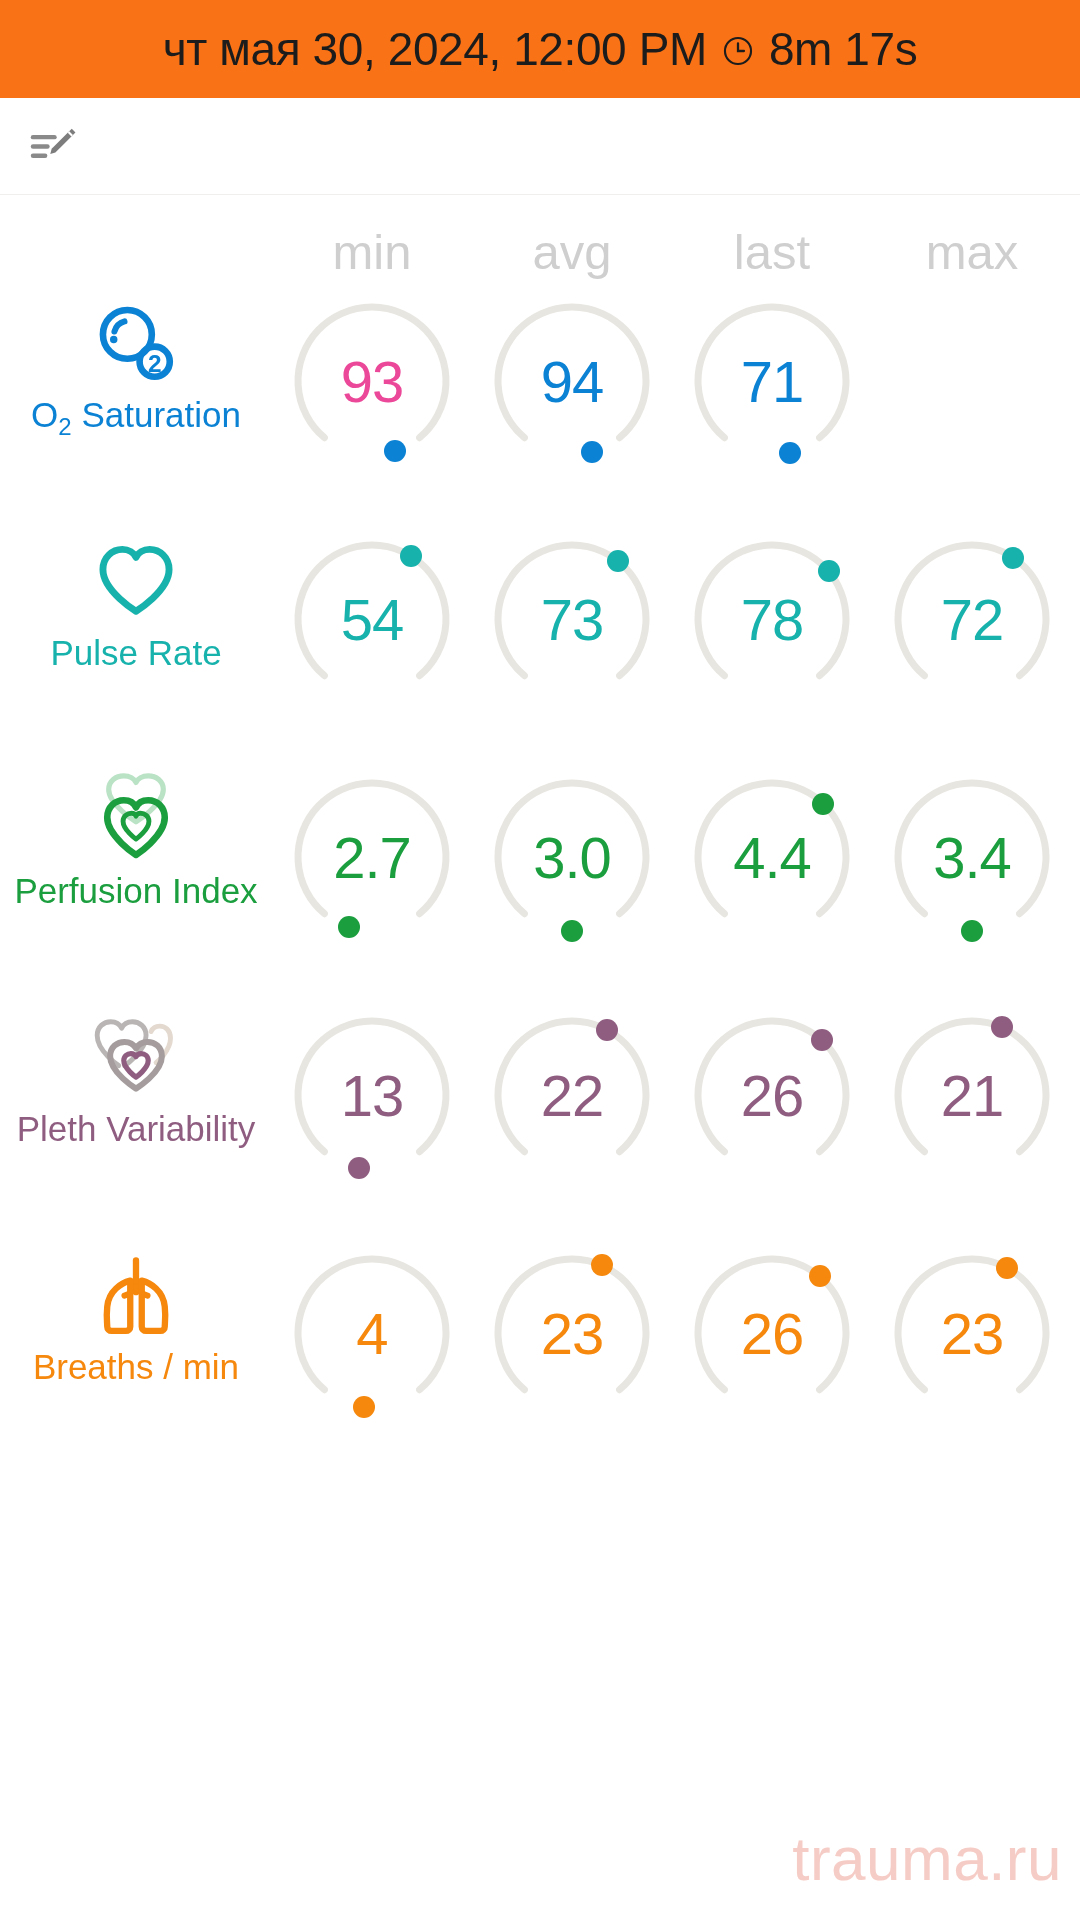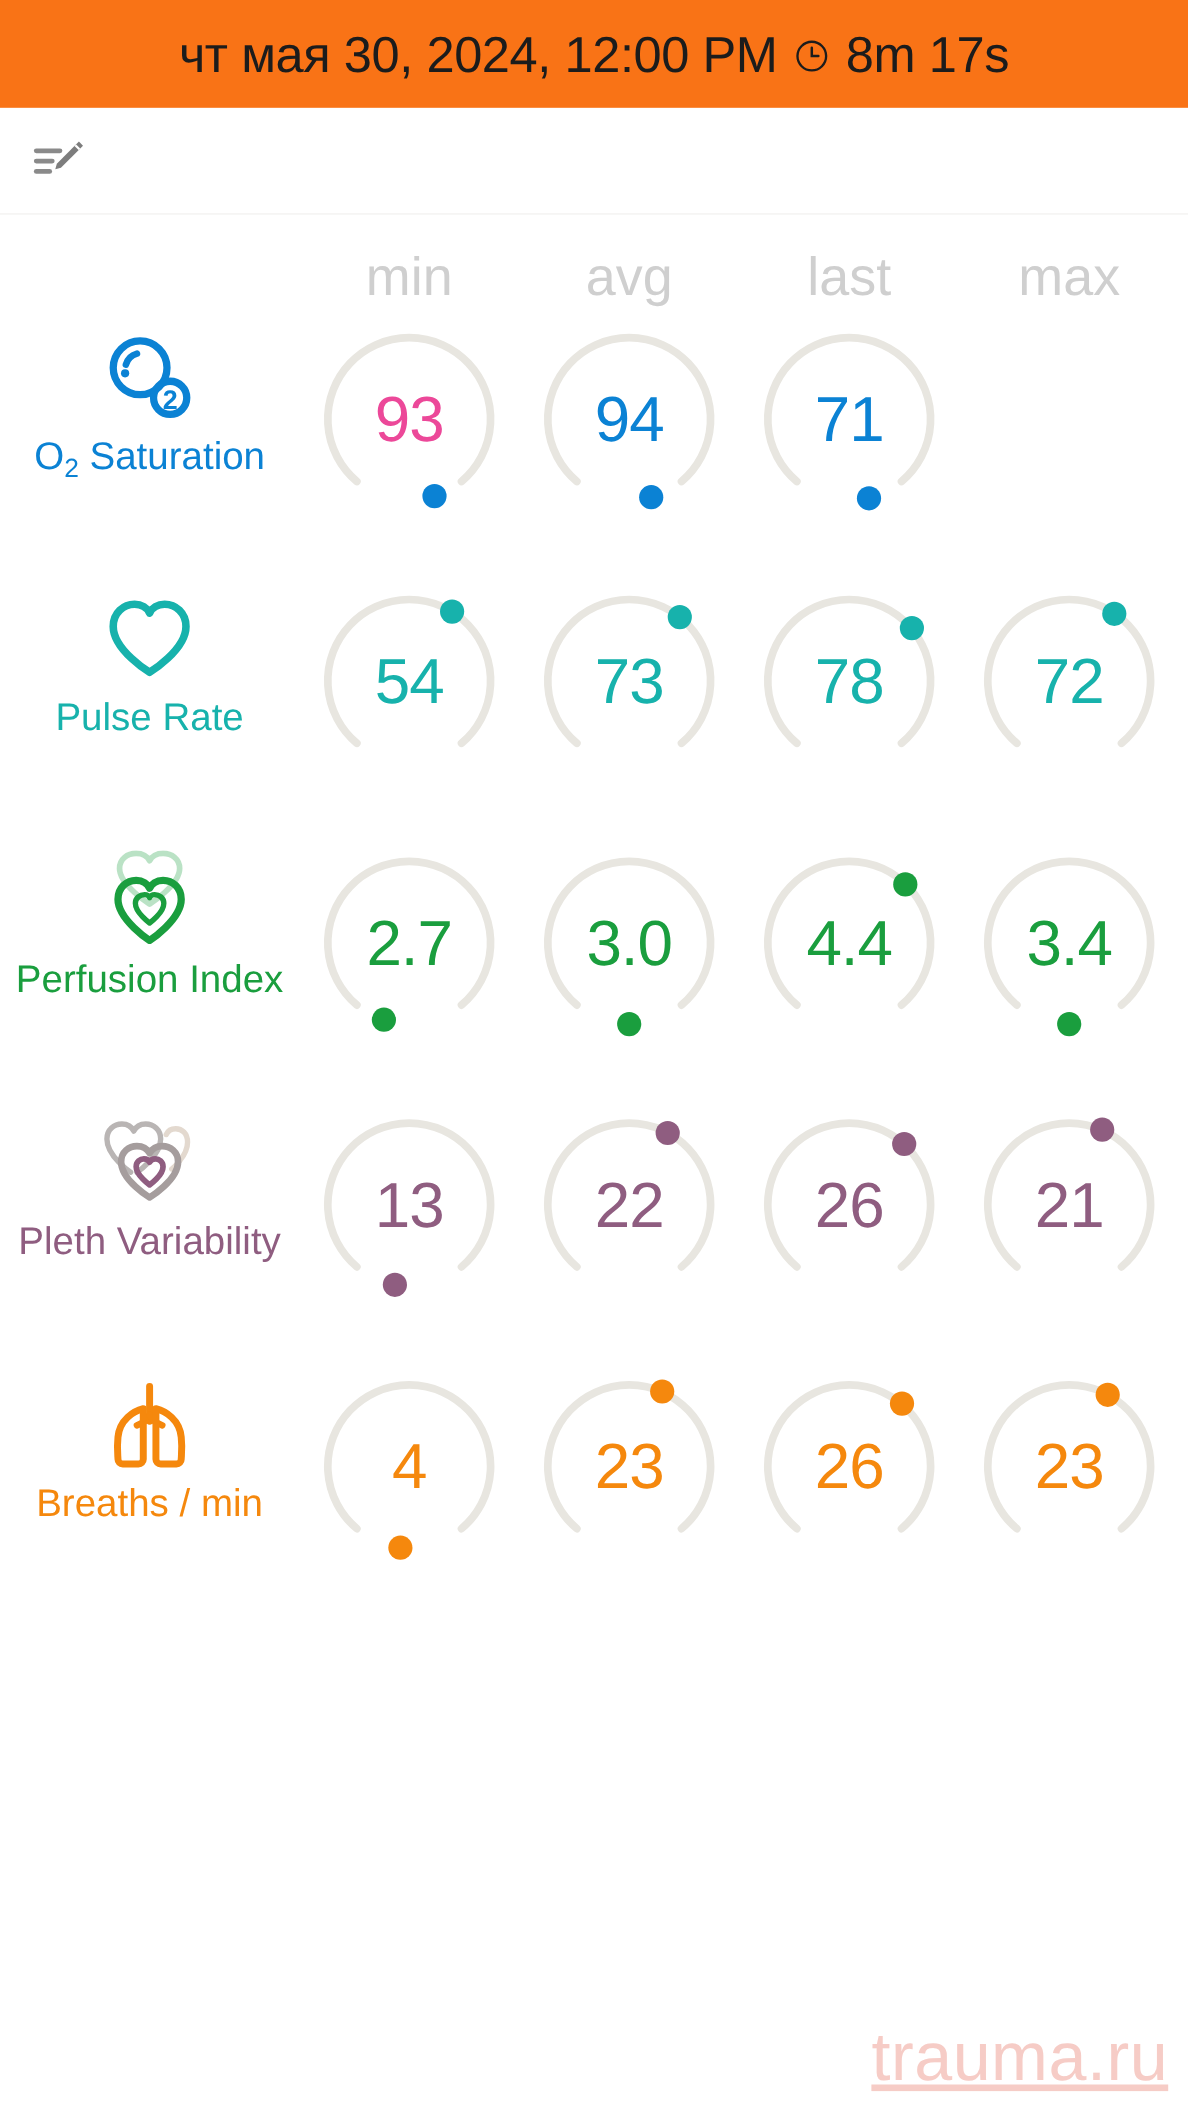--- a/index.html
+++ b/index.html
@@ -109,26 +109,25 @@
   .dot{
     position:absolute;
     width:22px;height:22px;border-radius:50%;
     transform:translate(-50%,-50%);
   }
 
   
   .watermark{
     position:absolute;
     right:18px;
-    bottom:14px;
+    bottom:26px;
     font-size:62px;
     color:#f6ccc6;
     letter-spacing:0.5px;
     white-space:nowrap;
-    text-decoration:underline;
   }
 </style>
 </head>
 <body>
 
 <div class="appbar">
   <span class="appbar-title">чт мая 30, 2024, 12:00 PM</span>
   <span class="clock-icon">
     <svg viewBox="0 0 24 24" width="34" height="34">
       <circle cx="12" cy="12" r="9.2" fill="none" stroke="#1c1c1c" stroke-width="1.5"></circle>

